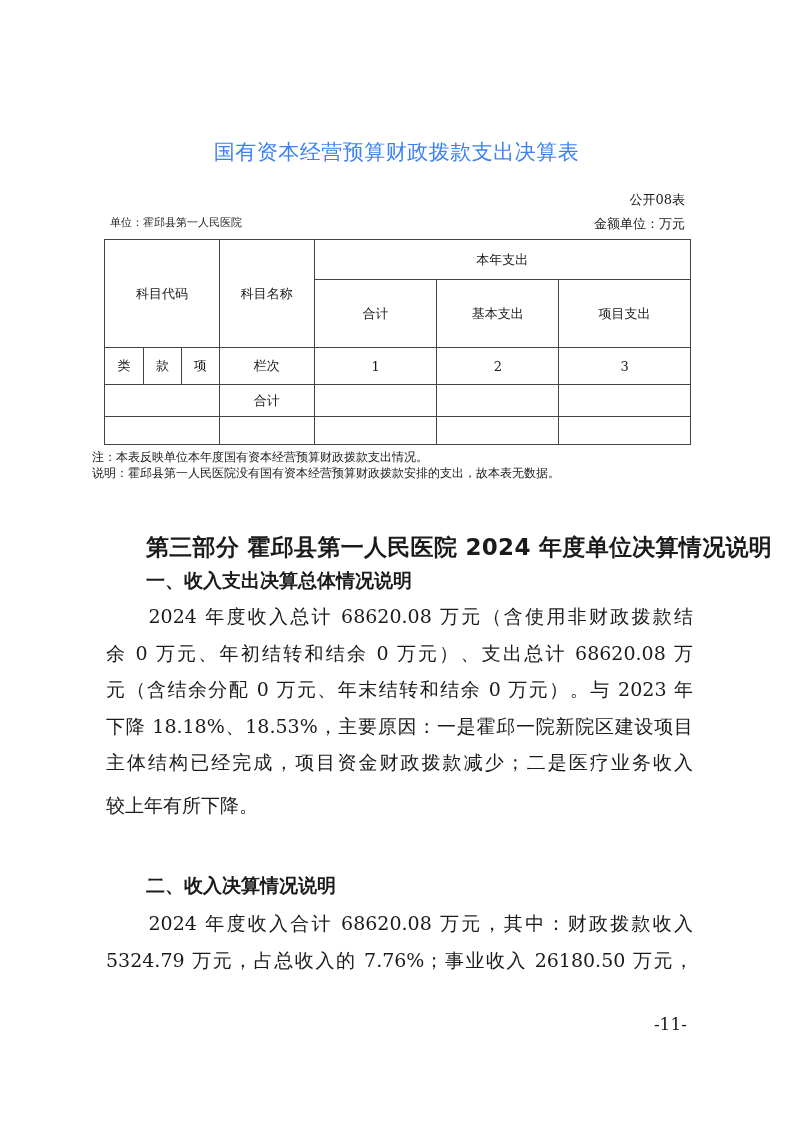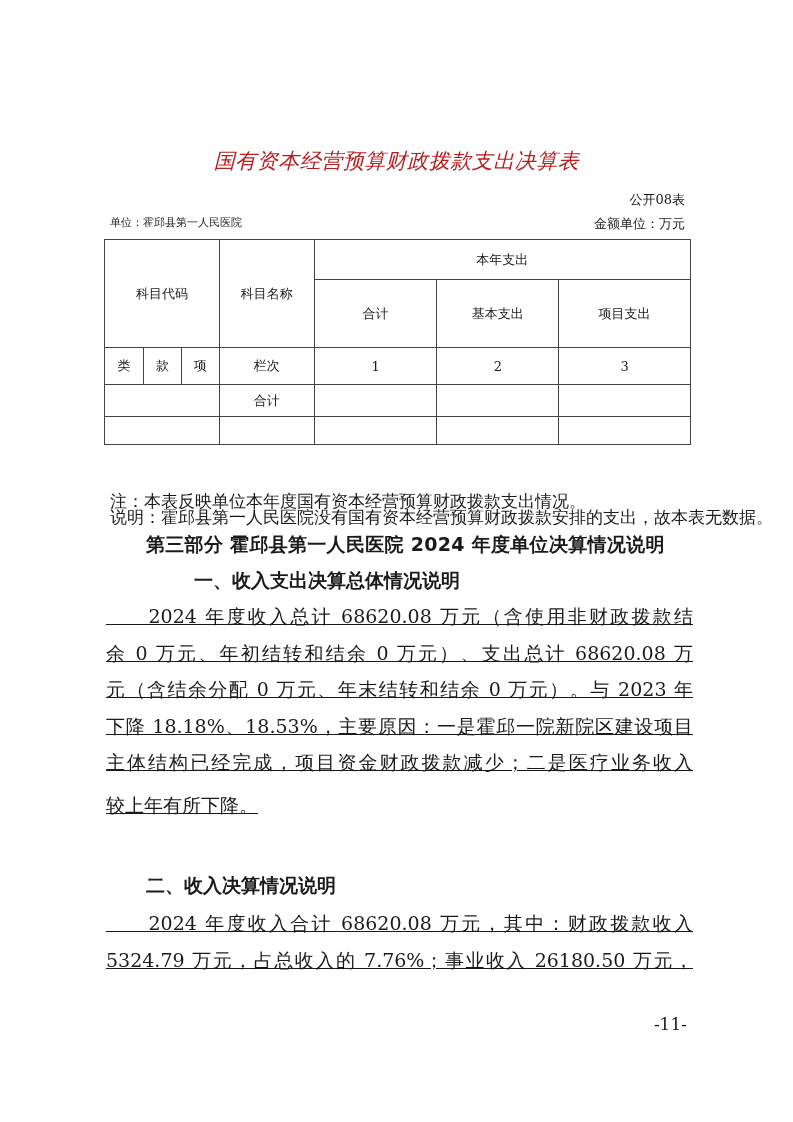--- a/index.html
+++ b/index.html
@@ -1,29 +1,29 @@
 <!DOCTYPE html>
 <html><head>
 <meta charset="utf-8">
 <style>
   html, body { margin: 0; padding: 0; background: #ffffff; }
   body { width: 793px; height: 1122px; position: relative; overflow: hidden; color: #1a1a1a; font-family: "DejaVu Serif", "Liberation Serif", serif; }
   .abs { position: absolute; }
-  .title { left: 0; width: 793px; top: 147px; text-align: center; font-family: "DejaVu Sans", sans-serif; font-size: 21px; letter-spacing: 0.5px; color: #b91c1c; font-style: italic; }
+  .title { left: 0; width: 793px; top: 138px; text-align: center; font-family: "DejaVu Sans", sans-serif; font-size: 21px; letter-spacing: 0.5px; color: #3b82f6; }
   .formno { right: 108px; top: 191px; font-size: 13px; }
   .unit { left: 110px; top: 215px; font-size: 11px; }
   .amtunit { right: 108px; top: 215px; font-size: 13px; }
   table.t { position: absolute; left: 104px; top: 239px; width: 587px; border-collapse: collapse; font-size: 13px; }
   table.t td { border: 1.3px solid #444; text-align: center; vertical-align: middle; padding: 0; }
-  .notes { left: 110px; top: 449px; font-size: 17px; line-height: 16px; margin-top: 44px; }
-  .h1 { left: 146px; top: 532px; font-family: "DejaVu Sans", sans-serif; font-size: 19px; font-weight: bold; letter-spacing: 0.3px; }
-  .h2 { left: 146px; top: 568px; font-family: "DejaVu Sans", sans-serif; font-size: 19px; font-weight: bold; margin-left: 48px; }
+  .notes { left: 92px; top: 449px; font-size: 12px; line-height: 16px; }
+  .h1 { left: 146px; top: 532px; font-family: "DejaVu Sans", sans-serif; font-size: 23px; font-weight: bold; letter-spacing: 0.3px; }
+  .h2 { left: 146px; top: 568px; font-family: "DejaVu Sans", sans-serif; font-size: 19px; font-weight: bold; }
   .h3 { left: 146px; top: 873px; font-family: Liberation Mono, monospace; font-size: 19px; font-weight: bold; }
   .para { left: 106px; width: 587px; font-size: 19px; line-height: 36.5px; text-align: justify; text-justify: inter-character; }
-  .para .ln { display: block; white-space: nowrap; text-align-last: justify; text-decoration: underline; }
+  .para .ln { display: block; white-space: nowrap; text-align-last: justify; }
   .para .ln.last { text-align-last: left; margin-top: 6px; }
   .p1 { top: 598px; }
   .p2 { top: 905px; }
   .pageno { right: 106px; top: 1014px; font-size: 17px; }
 </style>
 </head>
 <body>
 
 <div class="abs title">国有资本经营预算财政拨款支出决算表</div>
 <div class="abs formno">公开08表</div>

